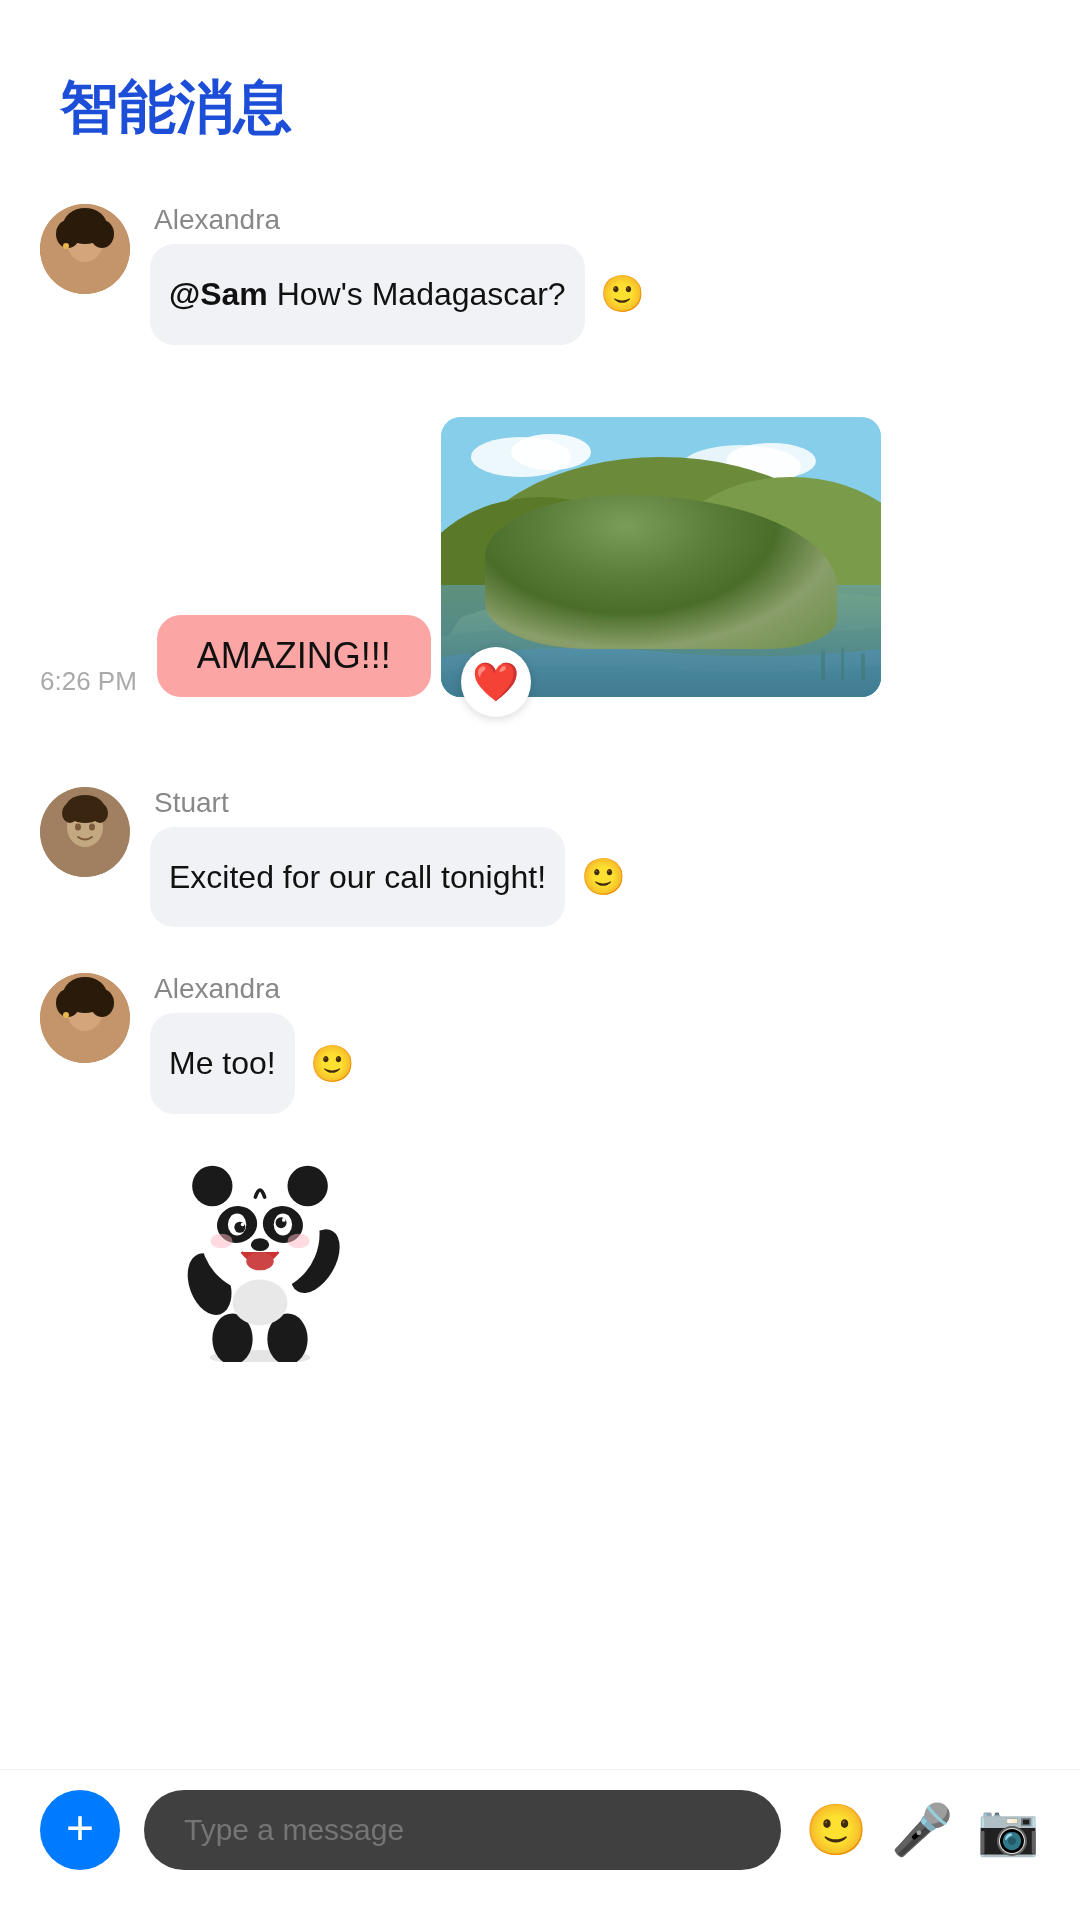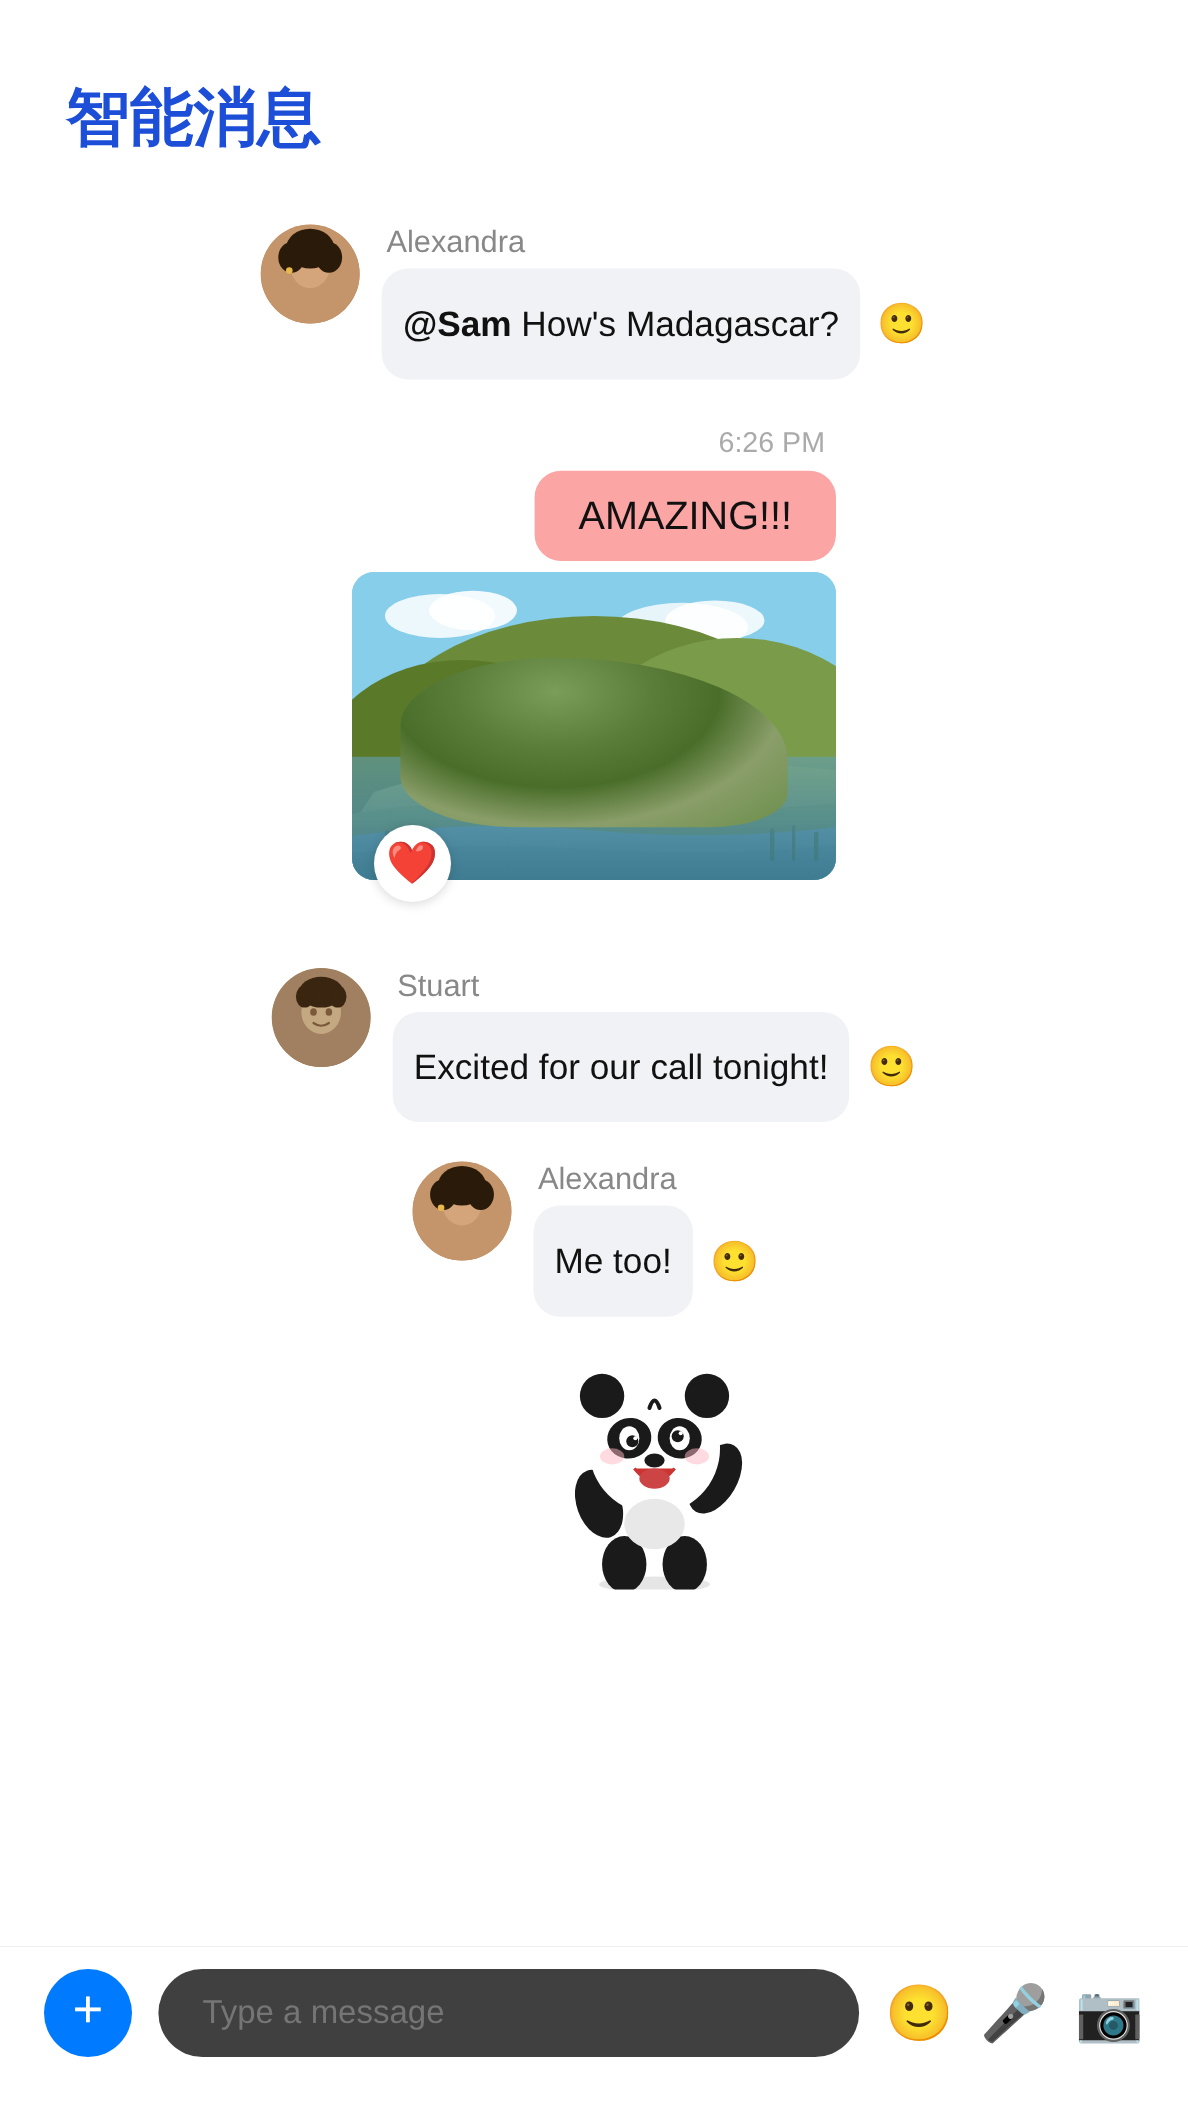--- a/index.html
+++ b/index.html
@@ -20,22 +20,21 @@
       color: #1d4ed8;
       padding: 80px 60px 40px 60px;
       line-height: 1.1;
       font-family: Liberation Mono, monospace;
     }
 
     .chat-area {
       padding: 20px 40px 200px 40px;
       display: flex;
       flex-direction: column;
-      gap: 36px;
-      align-items: center;
+      gap: 46px;
     }
 
     
     .msg-row {
       display: flex;
       align-items: flex-start;
       gap: 20px;
     }
 
     .avatar {
@@ -90,24 +89,24 @@
 
     .reaction-icon {
       font-size: 36px;
       color: #bbb;
       cursor: pointer;
     }
 
     
     .msg-row-sent {
       display: flex;
-      flex-direction: column;
+      flex-direction: row;
       align-items: flex-end;
       gap: 10px;
-      margin-top: 6px;
+      margin-top: 26px;
     }
 
     .timestamp {
       font-size: 26px;
       color: #aaa;
       padding-right: 10px;
     }
 
     .bubble-sent {
       background: #fca5a5;

